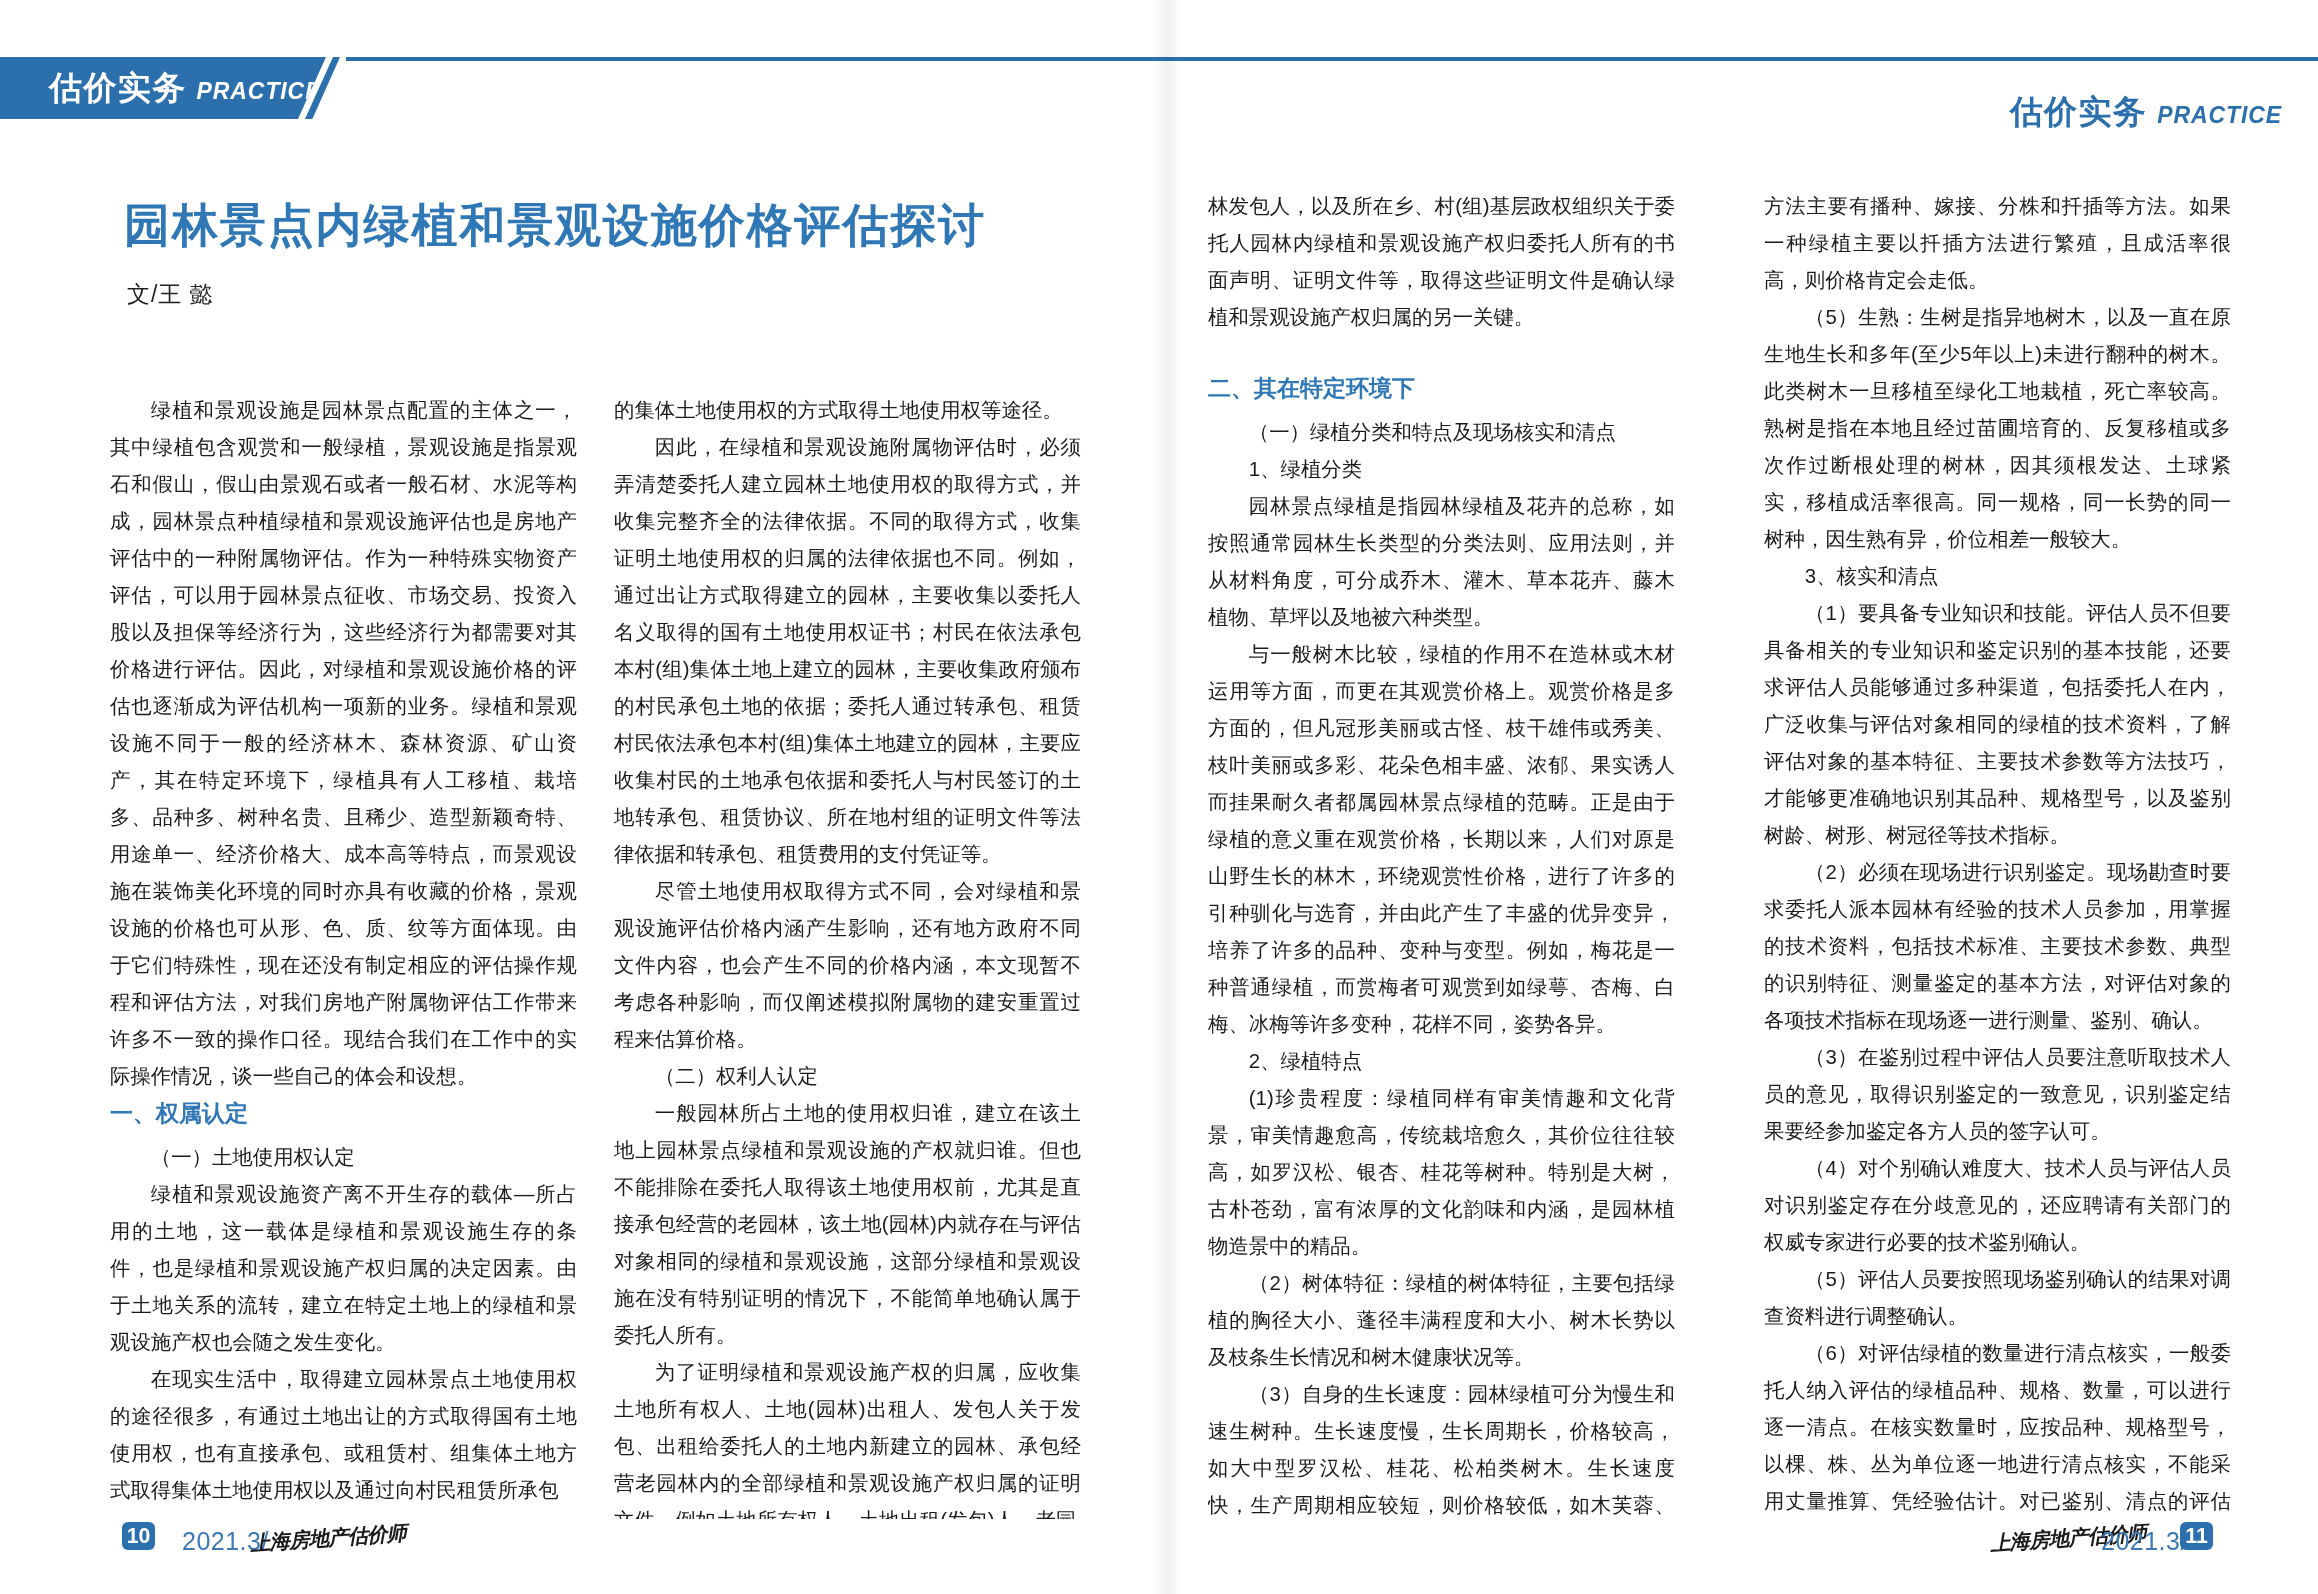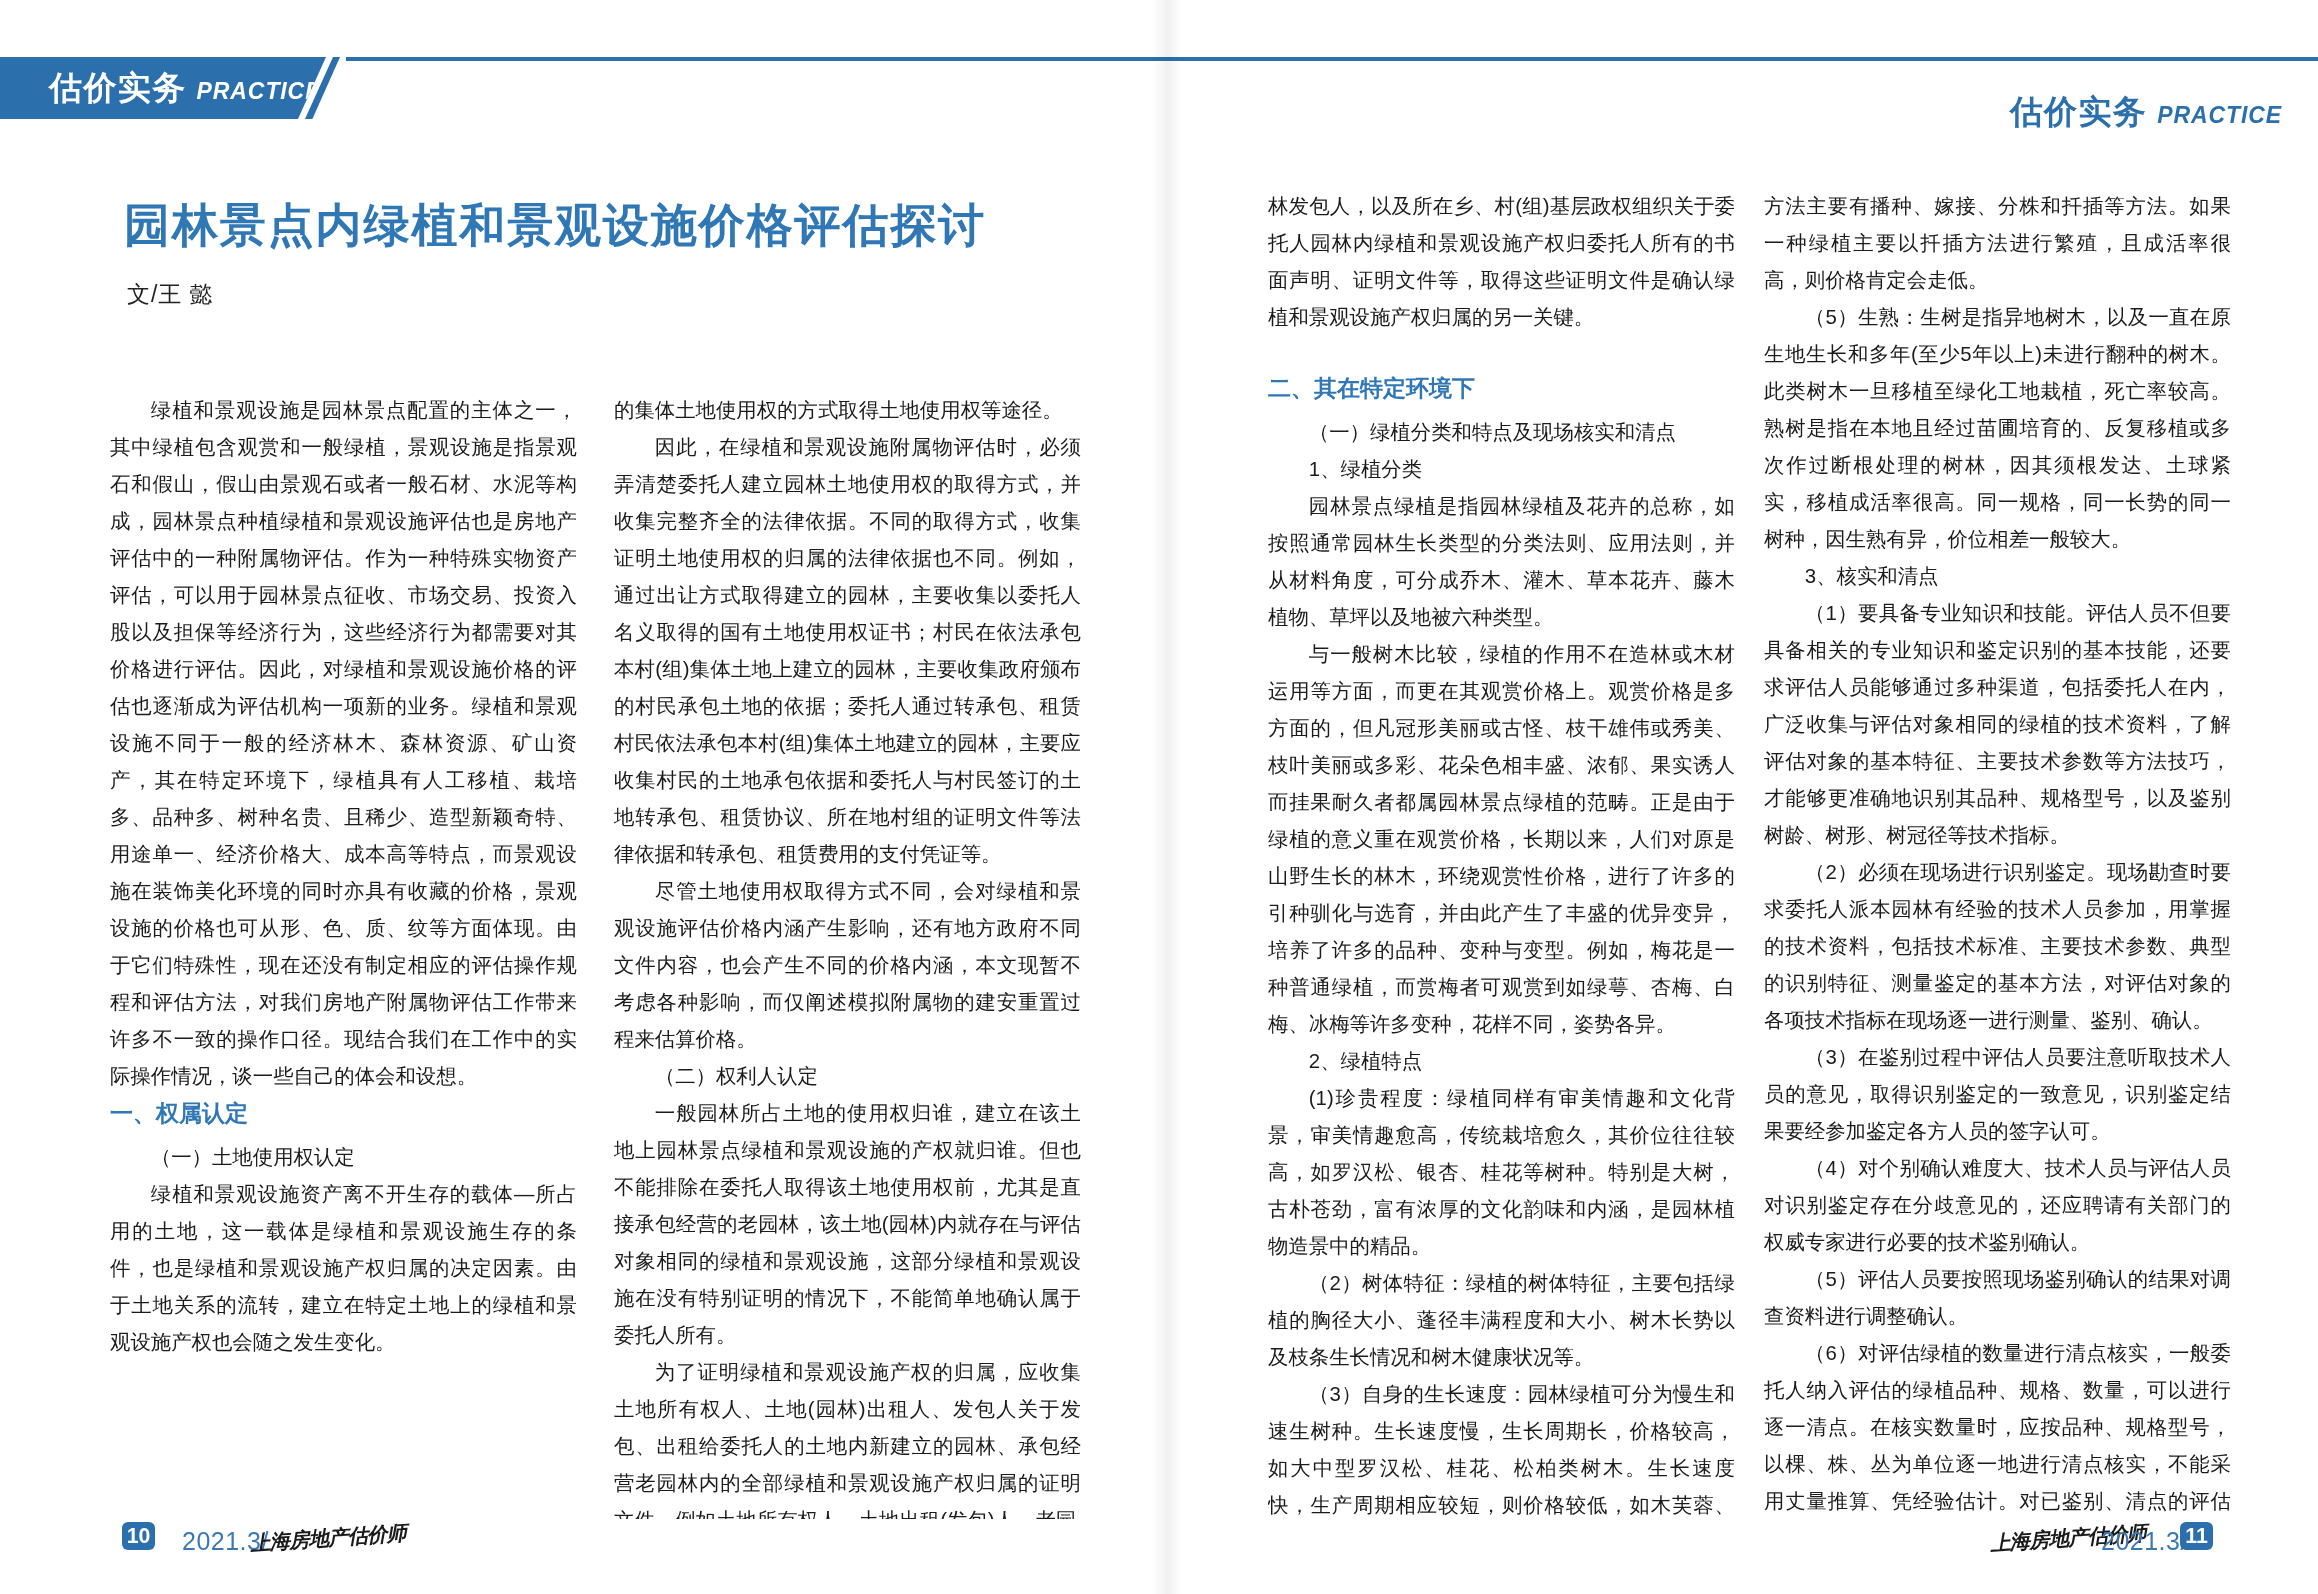--- a/index.html
+++ b/index.html
@@ -31,21 +31,21 @@
     color:var(--heading);letter-spacing:1.9px;white-space:nowrap;
   }
   .byline{position:absolute;left:127px;top:279px;font-size:23px;color:#222;letter-spacing:0.9px;}
   
   .col{
     position:absolute;width:467px;font-size:20.4px;line-height:37px;color:var(--text);
     text-align:justify;overflow:hidden;
   }
   #col-l1{left:110px;top:392px;height:1127px;}
   #col-l2{left:614px;top:392px;height:1127px;}
-  #col-r1{left:1268px;top:188px;height:1336px;}
+  #col-r1{left:1208px;top:188px;height:1336px;}
   #col-r2{left:1764px;top:188px;height:1336px;}
   .ln{text-align:justify;}
   .ln.body{text-indent:2em;}
   .ln.cont{text-indent:0;}
   .ln.sub{text-indent:2em;}
   .ln.h2{
     color:var(--heading);font-weight:bold;font-size:23px;
     margin:34px 0 6.5px 0;text-indent:0;
   }
   #col-l1 .ln.h2{margin-top:0;}
@@ -92,20 +92,21 @@
   </div>
 
   <div class="title">园林景点内绿植和景观设施价格评估探讨</div>
   <div class="byline">文/王  懿</div>
 
   <div class="col" id="col-l1">
       <div class="ln body">绿植和景观设施是园林景点配置的主体之一，其中绿植包含观赏和一般绿植，景观设施是指景观石和假山，假山由景观石或者一般石材、水泥等构成，园林景点种植绿植和景观设施评估也是房地产评估中的一种附属物评估。作为一种特殊实物资产评估，可以用于园林景点征收、市场交易、投资入股以及担保等经济行为，这些经济行为都需要对其价格进行评估。因此，对绿植和景观设施价格的评估也逐渐成为评估机构一项新的业务。绿植和景观设施不同于一般的经济林木、森林资源、矿山资产，其在特定环境下，绿植具有人工移植、栽培多、品种多、树种名贵、且稀少、造型新颖奇特、用途单一、经济价格大、成本高等特点，而景观设施在装饰美化环境的同时亦具有收藏的价格，景观设施的价格也可从形、色、质、纹等方面体现。由于它们特殊性，现在还没有制定相应的评估操作规程和评估方法，对我们房地产附属物评估工作带来许多不一致的操作口径。现结合我们在工作中的实际操作情况，谈一些自己的体会和设想。</div>
       <div class="ln h2">一、权属认定</div>
       <div class="ln sub">（一）土地使用权认定</div>
       <div class="ln body">绿植和景观设施资产离不开生存的载体—所占用的土地，这一载体是绿植和景观设施生存的条件，也是绿植和景观设施产权归属的决定因素。由于土地关系的流转，建立在特定土地上的绿植和景观设施产权也会随之发生变化。</div>
+      <div class="ln body">在现实生活中，取得建立园林景点土地使用权的途径很多，有通过土地出让的方式取得国有土地使用权，也有直接承包、或租赁村、组集体土地方式取得集体土地使用权以及通过向村民租赁所承包</div>
     </div>
   <div class="col" id="col-l2">
       <div class="ln cont">的集体土地使用权的方式取得土地使用权等途径。</div>
       <div class="ln body">因此，在绿植和景观设施附属物评估时，必须弄清楚委托人建立园林土地使用权的取得方式，并收集完整齐全的法律依据。不同的取得方式，收集证明土地使用权的归属的法律依据也不同。例如，通过出让方式取得建立的园林，主要收集以委托人名义取得的国有土地使用权证书；村民在依法承包本村(组)集体土地上建立的园林，主要收集政府颁布的村民承包土地的依据；委托人通过转承包、租赁村民依法承包本村(组)集体土地建立的园林，主要应收集村民的土地承包依据和委托人与村民签订的土地转承包、租赁协议、所在地村组的证明文件等法律依据和转承包、租赁费用的支付凭证等。</div>
       <div class="ln body">尽管土地使用权取得方式不同，会对绿植和景观设施评估价格内涵产生影响，还有地方政府不同文件内容，也会产生不同的价格内涵，本文现暂不考虑各种影响，而仅阐述模拟附属物的建安重置过程来估算价格。</div>
       <div class="ln sub">（二）权利人认定</div>
       <div class="ln body">一般园林所占土地的使用权归谁，建立在该土地上园林景点绿植和景观设施的产权就归谁。但也不能排除在委托人取得该土地使用权前，尤其是直接承包经营的老园林，该土地(园林)内就存在与评估对象相同的绿植和景观设施，这部分绿植和景观设施在没有特别证明的情况下，不能简单地确认属于委托人所有。</div>
       <div class="ln body">为了证明绿植和景观设施产权的归属，应收集土地所有权人、土地(园林)出租人、发包人关于发包、出租给委托人的土地内新建立的园林、承包经营老园林内的全部绿植和景观设施产权归属的证明文件。例如土地所有权人、土地出租(发包)人、老园</div>
     </div>
   <div class="col" id="col-r1">

